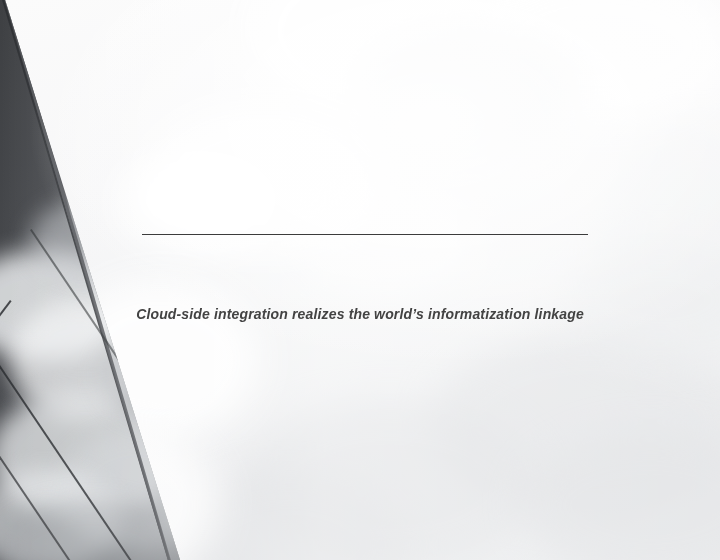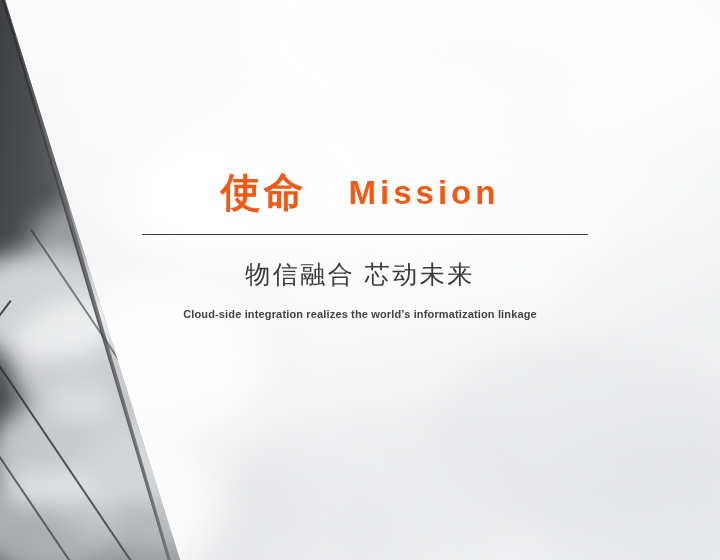--- a/index.html
+++ b/index.html
@@ -155,26 +155,27 @@
     white-space: nowrap;
   }
 
   .body-lines {
     position: absolute;
     left: 0; right: 0;
     top: 302px;
     text-align: center;
   }
   .body-line {
-    font-size: 11px;
+    font-size: 14px;
     font-weight: 600;
     letter-spacing: .15px;
     color: #434343;
     line-height: 24px;
     white-space: nowrap;
+    font-style: italic;
   }
 </style>
 </head>
 <body>
 
 <div id="stage">
 
   <div class="bg-photo">
     <div class="sky-base"></div>
 
@@ -214,26 +215,22 @@
       <div class="mull m-d5"></div>
       <div class="mull m-d6"></div>
       <div class="mull m-d7"></div>
     </div>
 
     <div class="haze"></div>
   </div>
 
   <div class="content">
 
-    <div class="title-row">
-      <span class="title-cn" style="color: rgb(241, 90, 22);">使命</span><span class="title-en" style="color: rgb(241, 90, 22);">Mission</span>
-    </div>
 
     <div class="divider" style="background: rgb(60, 60, 60);"></div>
 
-    <div class="subtitle-cn" style="color: rgb(59, 59, 59);">物信融合 芯动未来</div>
 
     <div class="body-lines">
       <div class="body-line" style="color: rgb(67, 67, 67);">Cloud-side integration realizes the world’s informatization linkage</div>
     </div>
 
   </div>
 </div>
 
 </body></html>

